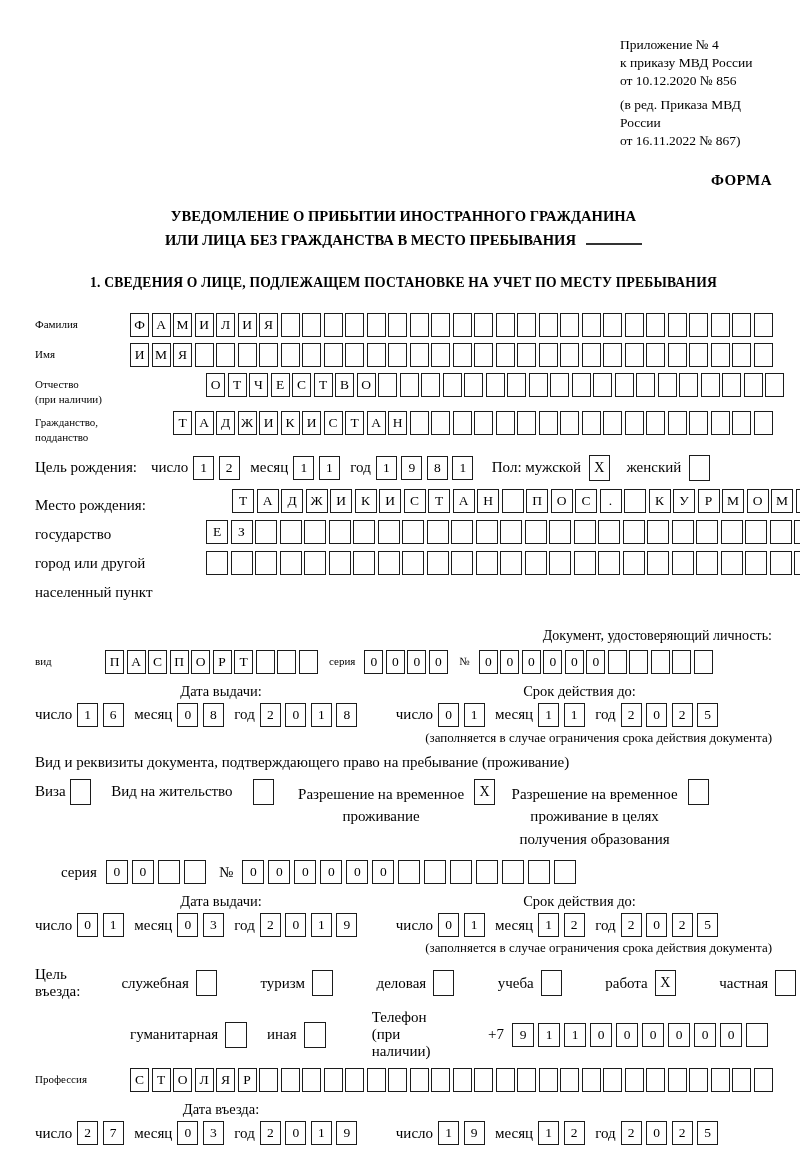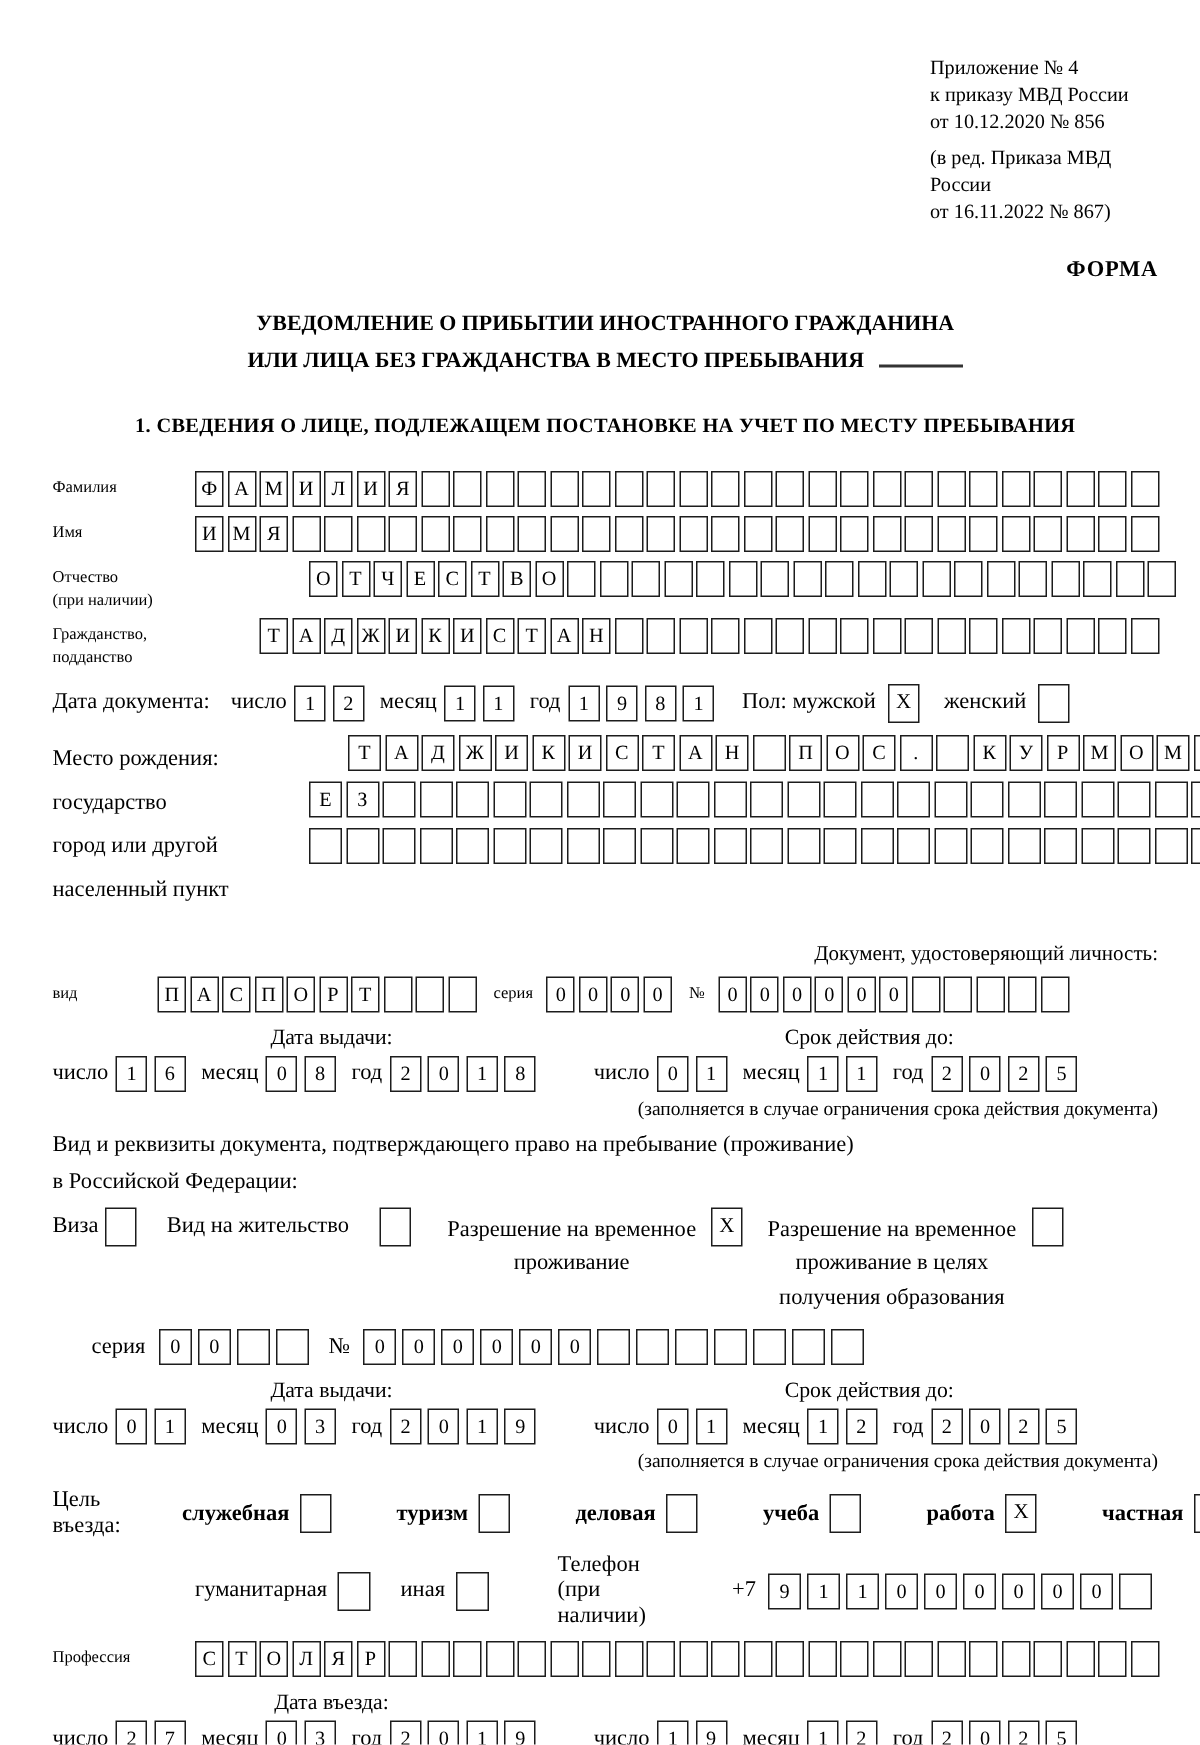--- a/index.html
+++ b/index.html
@@ -63,21 +63,21 @@
   
   .permit-row { display:flex; align-items:flex-start; margin-top:8px; font-size:15px; }
   .permit-row .cb-label { padding-top:4px; }
   .permit-row .stack { text-align:center; line-height:1.5; padding-top:4px; }
   .permit-row .cell { margin-left:10px; }
   .gap14 { margin-left:14px; } .gap22 { margin-left:22px; } .gap18 { margin-left:18px; }
 
   
   .purpose-row { display:flex; align-items:center; margin-top:10px; font-size:15px;gap:27px; }
   .purpose-row .cb-item { display:flex; align-items:center; }
-  .purpose-row .cb-item span.t { margin:0 7px 0 14px;font-weight:bold; }
+  .purpose-row .cb-item span.t { margin:0 7px 0 14px; }
   .purpose-row .cb-item:first-of-type span.t { margin-left:10px; }
 
   .purpose-row2 { display:flex; align-items:center; margin-top:9px; font-size:15px; padding-left:95px; }
   .purpose-row2 .t { margin:0 7px 0 0; }
   .phone-label { margin-left:42px; }
   .phone-prefix { margin:0 8px 0 40px; }
 
   .ser-row { display:flex; align-items:center; margin-top:10px; font-size:15px; padding-left:26px; }
   .kind-row { display:flex; align-items:flex-start; margin-top:6px; font-size:15px; }
   .mlr { margin:0 9px; } .mr9 { margin-right:9px; }
@@ -245,21 +245,21 @@
         <span class="cell"></span>
         <span class="cell"></span>
         <span class="cell"></span>
         <span class="cell"></span>
         <span class="cell"></span>
         <span class="cell"></span>
       </span>
   </div>
 
   <div class="inlinebits" style="margin-top:10px">
-    <span class="dlabel" style="margin-right:14px">Дата документа:</span>
+    <span class="dlabel" style="margin-right:14px">Цель рождения:</span>
     <span class="dategroup">
         <span class="dlabel">число</span>
         <span class="cell">1</span>
         <span class="cell">2</span>
         <span class="dlabel">месяц</span>
         <span class="cell">1</span>
         <span class="cell">1</span>
         <span class="dlabel">год</span>
         <span class="cell">1</span>
         <span class="cell">9</span>
@@ -438,21 +438,20 @@
         <span class="dlabel">год</span>
         <span class="cell">2</span>
         <span class="cell">0</span>
         <span class="cell">2</span>
         <span class="cell">5</span>
       </span>
   </div>
   <div class="valid-note">(заполняется в случае ограничения срока действия документа)</div>
 
   <div class="plain-line">Вид и реквизиты документа, подтверждающего право на пребывание (проживание)</div>
-  <div class="plain-line">в Российской Федерации:</div>
 
   <div class="permit-row">
     <span class="cb-label">Виза</span>
     <span class="cell cbox" style="margin-left:4px"></span>
     <span class="cb-label gap18">Вид на жительство</span>
     <span class="cell cbox" style="margin-left:20px"></span>
     <span class="stack gap22">
       <span style="display:block">Разрешение на временное</span>
       <span style="display:block">проживание</span>
     </span>

